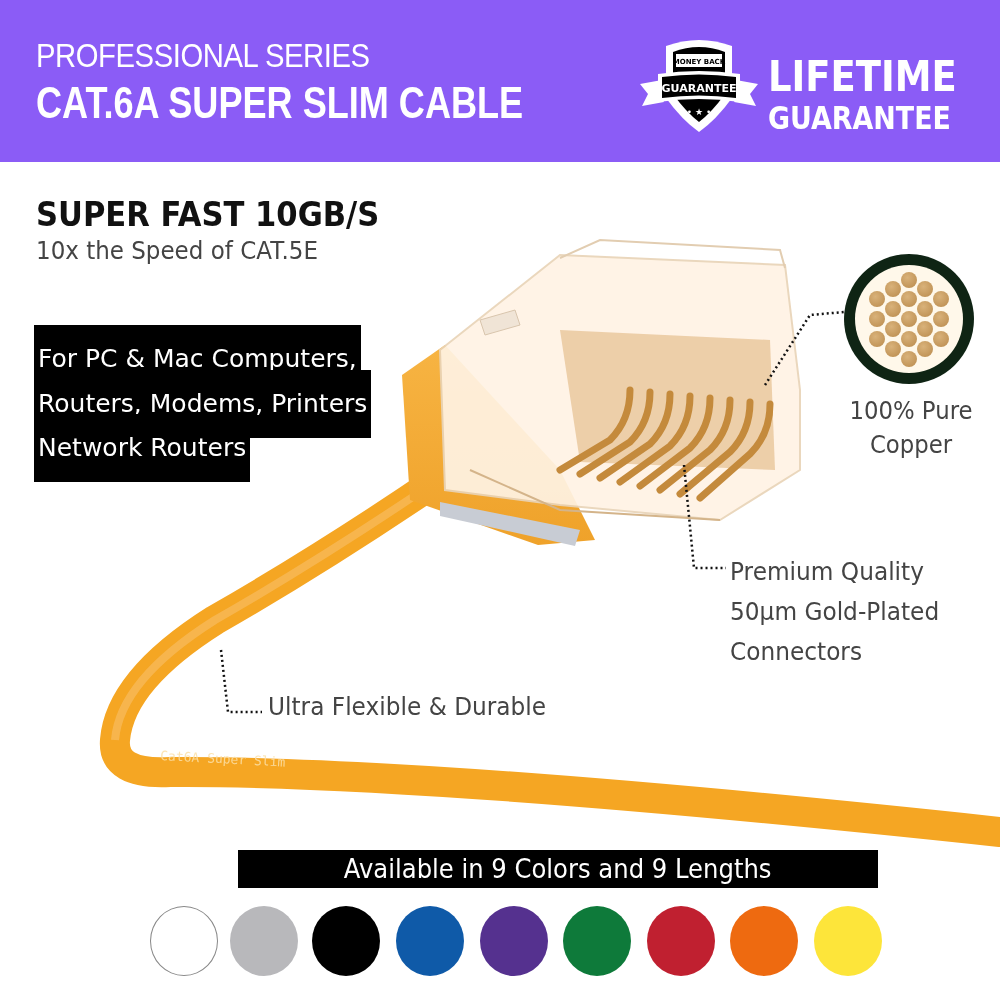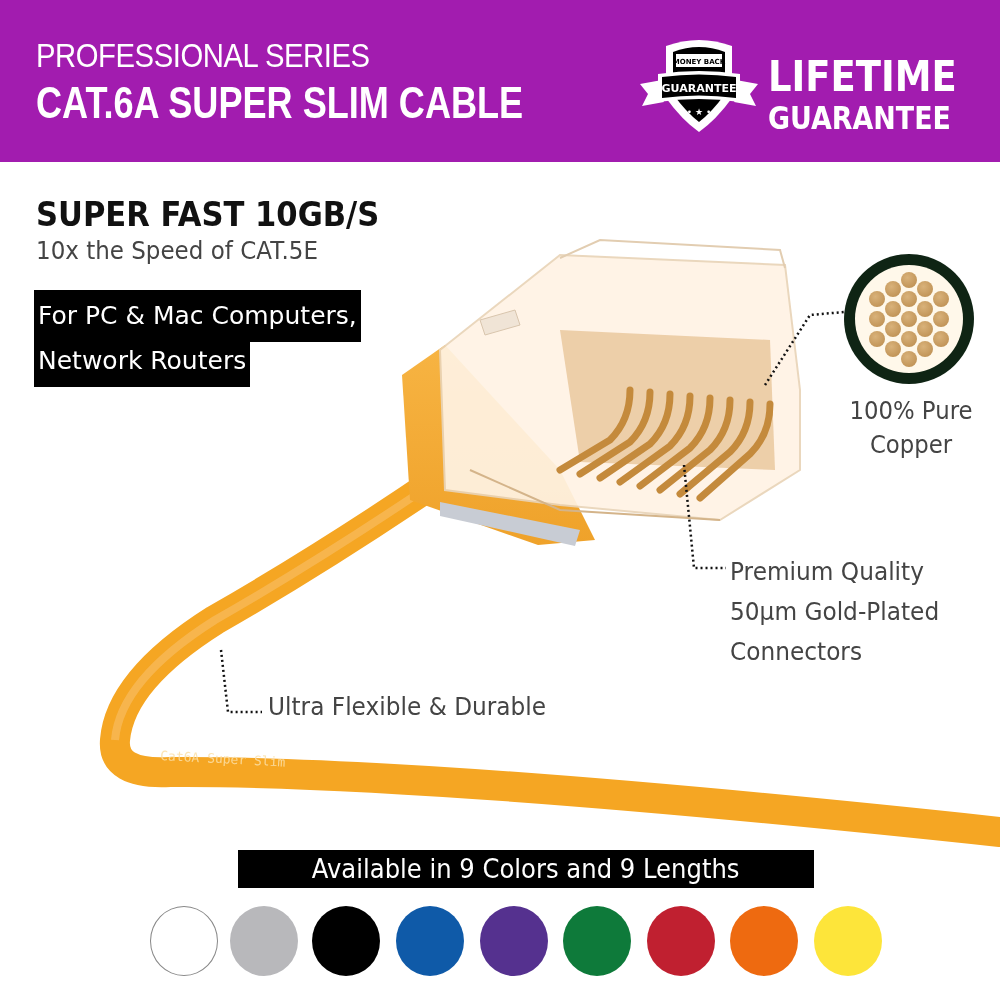--- a/index.html
+++ b/index.html
@@ -1,39 +1,39 @@
 <!DOCTYPE html>
 <html><head>
 <meta charset="utf-8">
 <style>
   html, body { margin: 0; padding: 0; }
   body { width: 1000px; height: 1000px; background: #ffffff; position: relative; overflow: hidden; font-family: "Liberation Sans", sans-serif; }
-  .header { position: absolute; left: 0; top: 0; width: 1000px; height: 162px; background: #a21caf; }
+  .header { position: absolute; left: 0; top: 0; width: 1000px; height: 162px; background: #8b5cf6; }
   .header .line1 { position: absolute; left: 36px; top: 36px; color: #fff; font-family: "Liberation Sans", sans-serif; font-size: 34px; font-weight: 400; letter-spacing: -0.5px; transform: scaleX(0.86); transform-origin: left; white-space: nowrap; }
   .header .line2 { position: absolute; left: 36px; top: 78px; color: #fff; font-family: "Liberation Sans", sans-serif; font-size: 44px; font-weight: 700; transform: scaleX(0.82); transform-origin: left; white-space: nowrap; }
   .badge { position: absolute; left: 636px; top: 36px; width: 126px; height: 100px; }
   .lifetime { position: absolute; left: 768px; top: 56px; color: #fff; font-family: "DejaVu Sans", sans-serif; font-weight: 700; line-height: 1; white-space: nowrap; }
   .lifetime .l1 { font-size: 42px; display: block; transform: scaleX(0.88); transform-origin: left; }
   .lifetime .l2 { font-size: 32px; display: block; margin-top: 4px; transform: scaleX(0.84); transform-origin: left; }
 
   .speed-title { position: absolute; left: 36px; top: 194px; font-family: "DejaVu Sans", sans-serif; font-weight: 700; font-size: 34px; color: #111; white-space: nowrap; transform: scaleX(0.9); transform-origin: left; }
   .speed-sub { position: absolute; left: 36px; top: 236px; font-family: "DejaVu Sans", sans-serif; font-size: 25px; color: #444; white-space: nowrap; transform: scaleX(0.92); transform-origin: left; }
   .compat { position: absolute; left: 34px; top: 290px; }
   .compat .row { display: block; height: 36px; margin-bottom: 8.5px; }
-  .compat span.hl { display: inline-block; background: #000; color: #fff; font-family: "DejaVu Sans", sans-serif; font-size: 25px; line-height: 36px; padding: 8px 4px; white-space: nowrap; }
+  .compat span.hl { display: inline-block; background: #000; color: #fff; font-family: "DejaVu Sans", sans-serif; font-size: 25px; line-height: 36px; padding: 16px 4px; white-space: nowrap; margin-top: 35px; }
 
   .copper-ring { position: absolute; left: 844px; top: 254px; width: 130px; height: 130px; border-radius: 50%; background: #0f2414; }
   .copper-inner { position: absolute; left: 11px; top: 11px; width: 108px; height: 108px; border-radius: 50%; background: #fff8ea; }
   .strand { position: absolute; width: 16px; height: 16px; border-radius: 50%; background: radial-gradient(circle at 40% 35%, #d9b27a, #b98a4c); }
   .copper-label { position: absolute; left: 838px; top: 394px; width: 146px; text-align: center; font-family: "DejaVu Sans", sans-serif; font-size: 24px; line-height: 34px; color: #444; transform: scaleX(0.95); }
 
   .premium { position: absolute; left: 730px; top: 552px; font-family: "DejaVu Sans", sans-serif; font-size: 25px; line-height: 40px; color: #444; white-space: nowrap; transform: scaleX(0.93); transform-origin: left; }
   .flex-label { position: absolute; left: 268px; top: 692px; font-family: "DejaVu Sans", sans-serif; font-size: 25px; color: #444; white-space: nowrap; transform: scaleX(0.93); transform-origin: left; }
 
-  .avail { position: absolute; left: 238px; top: 850px; width: 576px; height: 38px; background: #000; color: #fff; font-family: "DejaVu Sans", sans-serif; font-size: 27px; line-height: 38px; text-align: center; white-space: nowrap; }
+  .avail { position: absolute; left: 238px; top: 850px; width: 640px; height: 38px; background: #000; color: #fff; font-family: "DejaVu Sans", sans-serif; font-size: 27px; line-height: 38px; text-align: center; white-space: nowrap; }
   .avail span { display: inline-block; transform: scaleX(0.9); }
   .swatches { position: absolute; left: 150px; top: 906px; width: 740px; height: 70px; }
   .swatch { position: absolute; top: 0; width: 68px; height: 70px; border-radius: 50%; }
 
   svg.art { position: absolute; left: 0; top: 0; }
 </style>
 </head>
 <body>
 
 <div class="header">
@@ -97,20 +97,21 @@
     <path d="M684 465 L694 568 L726 568"></path>
     <path d="M221 650 L228 712 L262 712"></path>
   </g>
 </svg>
 
 <div class="speed-title">SUPER FAST 10GB/S</div>
 <div class="speed-sub">10x the Speed of CAT.5E</div>
 
 <div class="compat">
   <div class="row"><span class="hl">For PC &amp; Mac Computers,</span></div>
+  <div class="row"><span class="hl">Routers, Modems, Printers</span></div>
   <div class="row"><span class="hl">Network Routers</span></div>
 </div>
 
 <div class="copper-ring">
   <div class="copper-inner">
     <div class="strand" style="left:46px;top:7px"></div>
     <div class="strand" style="left:30px;top:16px"></div>
     <div class="strand" style="left:62px;top:16px"></div>
     <div class="strand" style="left:14px;top:26px"></div>
     <div class="strand" style="left:46px;top:26px"></div>

